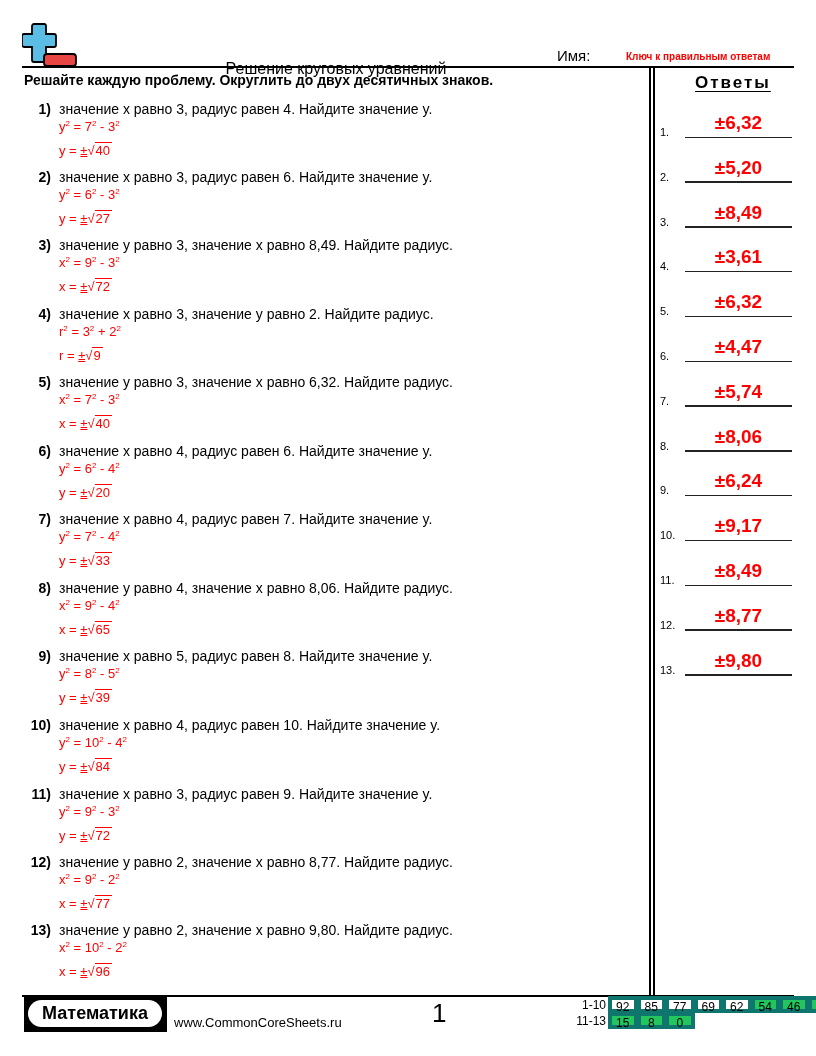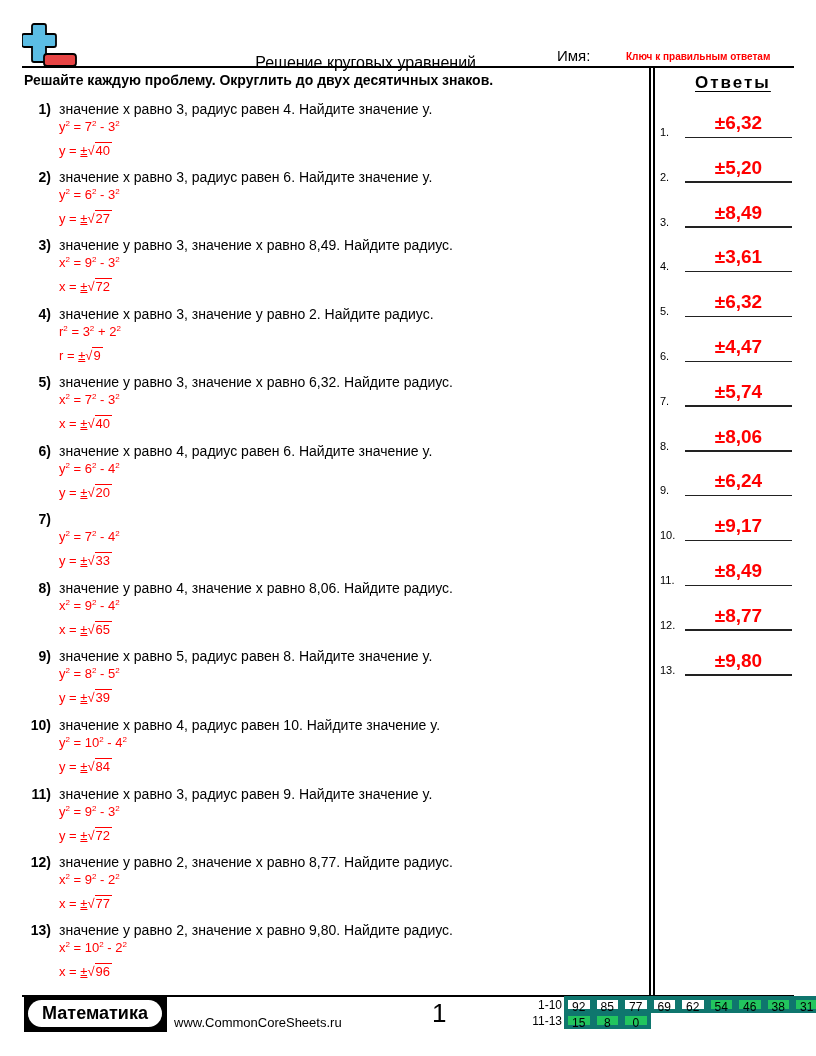--- a/index.html
+++ b/index.html
@@ -4,21 +4,21 @@
   <style>
     html, body { margin: 0; padding: 0; background: #ffffff; }
     body {
       width: 816px; height: 1056px; position: relative; overflow: hidden;
       font-family: "Liberation Sans", sans-serif; color: #000;
     }
     .abs { position: absolute; }
 
     
     .logo { left: 22px; top: 22px; width: 58px; height: 46px; }
-    .title { left: 196px; top: 54px; font-size: 16px; width: 280px; text-align: right; }
+    .title { left: 196px; top: 60px; font-size: 16px; width: 280px; text-align: center; }
     .name-label { left: 557px; top: 47px; font-size: 15px; }
     .key-label { left: 626px; top: 51px; font-size: 10px; color: #ff0000; font-weight: bold; }
     .header-rule { left: 22px; top: 66px; width: 772px; height: 2px; background: #000; }
     .instructions { left: 24px; top: 72px; font-size: 14px; font-weight: bold; }
 
     
     .vdiv { left: 649px; top: 67px; width: 1.5px; height: 930px; background: #000; }
     .vdiv2 { left: 653px; top: 67px; width: 1.5px; height: 930px; background: #000; }
 
     
@@ -45,21 +45,21 @@
     
     .footer-rule { left: 22px; top: 995px; width: 772px; height: 1.5px; background: #000; }
     .brand-box { left: 24px; top: 996px; width: 143px; height: 36px; background: #000; }
     .brand-pill { left: 28px; top: 1000px; width: 134px; height: 27px; background: #fff;
       border-radius: 14px; font-size: 18px; font-weight: bold; text-align: center; line-height: 27px; }
     .site { left: 174px; top: 1015px; font-size: 13px; }
     .page-num { left: 432px; top: 998px; font-size: 26px; }
 
     .score-table { left: 526px; top: 997px; border-collapse: collapse; font-size: 12px; }
     .score-row { display: flex; height: 16px; }
-    .score-label { width: 36px; text-align: right; padding-right: 3px; line-height: 16px; }
+    .score-label { width: 36px; text-align: right; padding-right: 3px; line-height: 16px; margin-left: 44px; }
     .score-cell { width: 21.5px; text-align: center; line-height: 15px; border: 4px solid #0f766e;
       margin-left: -1px; margin-top: -1px; background: #fff; }
     .score-cell.hl { background: #22c55e; }
   </style>
 </head>
 <body>
 
 <svg class="abs logo" viewBox="0 0 58 46">
   <path d="M12 2 h10 a2 2 0 0 1 2 2 v8 h8 a2 2 0 0 1 2 2 v9 a2 2 0 0 1 -2 2 h-8 v13 a2 2 0 0 1 -2 2 h-10 a2 2 0 0 1 -2 -2 v-13 h-8 a2 2 0 0 1 -2 -2 v-9 a2 2 0 0 1 2 -2 h8 v-8 a2 2 0 0 1 2 -2 z" fill="#5bbde4" stroke="#000" stroke-width="1.8"></path>
   <rect x="22" y="32" width="32" height="12" rx="3" fill="#e84545" stroke="#000" stroke-width="1.8"></rect>
@@ -107,20 +107,21 @@
       <span class="eq2"><span>x</span> = <span class="pm">±</span>√<span class="rad">40</span></span>
     </div>
     <div class="problem" style="top: 443px;">
       <span class="pnum">6)</span>
       <span class="ptext">значение x равно 4, радиус равен 6. Найдите значение y.</span>
       <span class="eq1"><span>y</span><sup>2</sup> = <span>6</span><sup>2</sup> <span>-</span> <span>4</span><sup>2</sup></span>
       <span class="eq2"><span>y</span> = <span class="pm">±</span>√<span class="rad">20</span></span>
     </div>
     <div class="problem" style="top: 511px;">
       <span class="pnum">7)</span>
+      <span class="ptext">значение x равно 4, радиус равен 7. Найдите значение y.</span>
       <span class="eq1"><span>y</span><sup>2</sup> = <span>7</span><sup>2</sup> <span>-</span> <span>4</span><sup>2</sup></span>
       <span class="eq2"><span>y</span> = <span class="pm">±</span>√<span class="rad">33</span></span>
     </div>
     <div class="problem" style="top: 580px;">
       <span class="pnum">8)</span>
       <span class="ptext">значение y равно 4, значение x равно 8,06. Найдите радиус.</span>
       <span class="eq1"><span>x</span><sup>2</sup> = <span>9</span><sup>2</sup> <span>-</span> <span>4</span><sup>2</sup></span>
       <span class="eq2"><span>x</span> = <span class="pm">±</span>√<span class="rad">65</span></span>
     </div>
     <div class="problem" style="top: 648px;">

